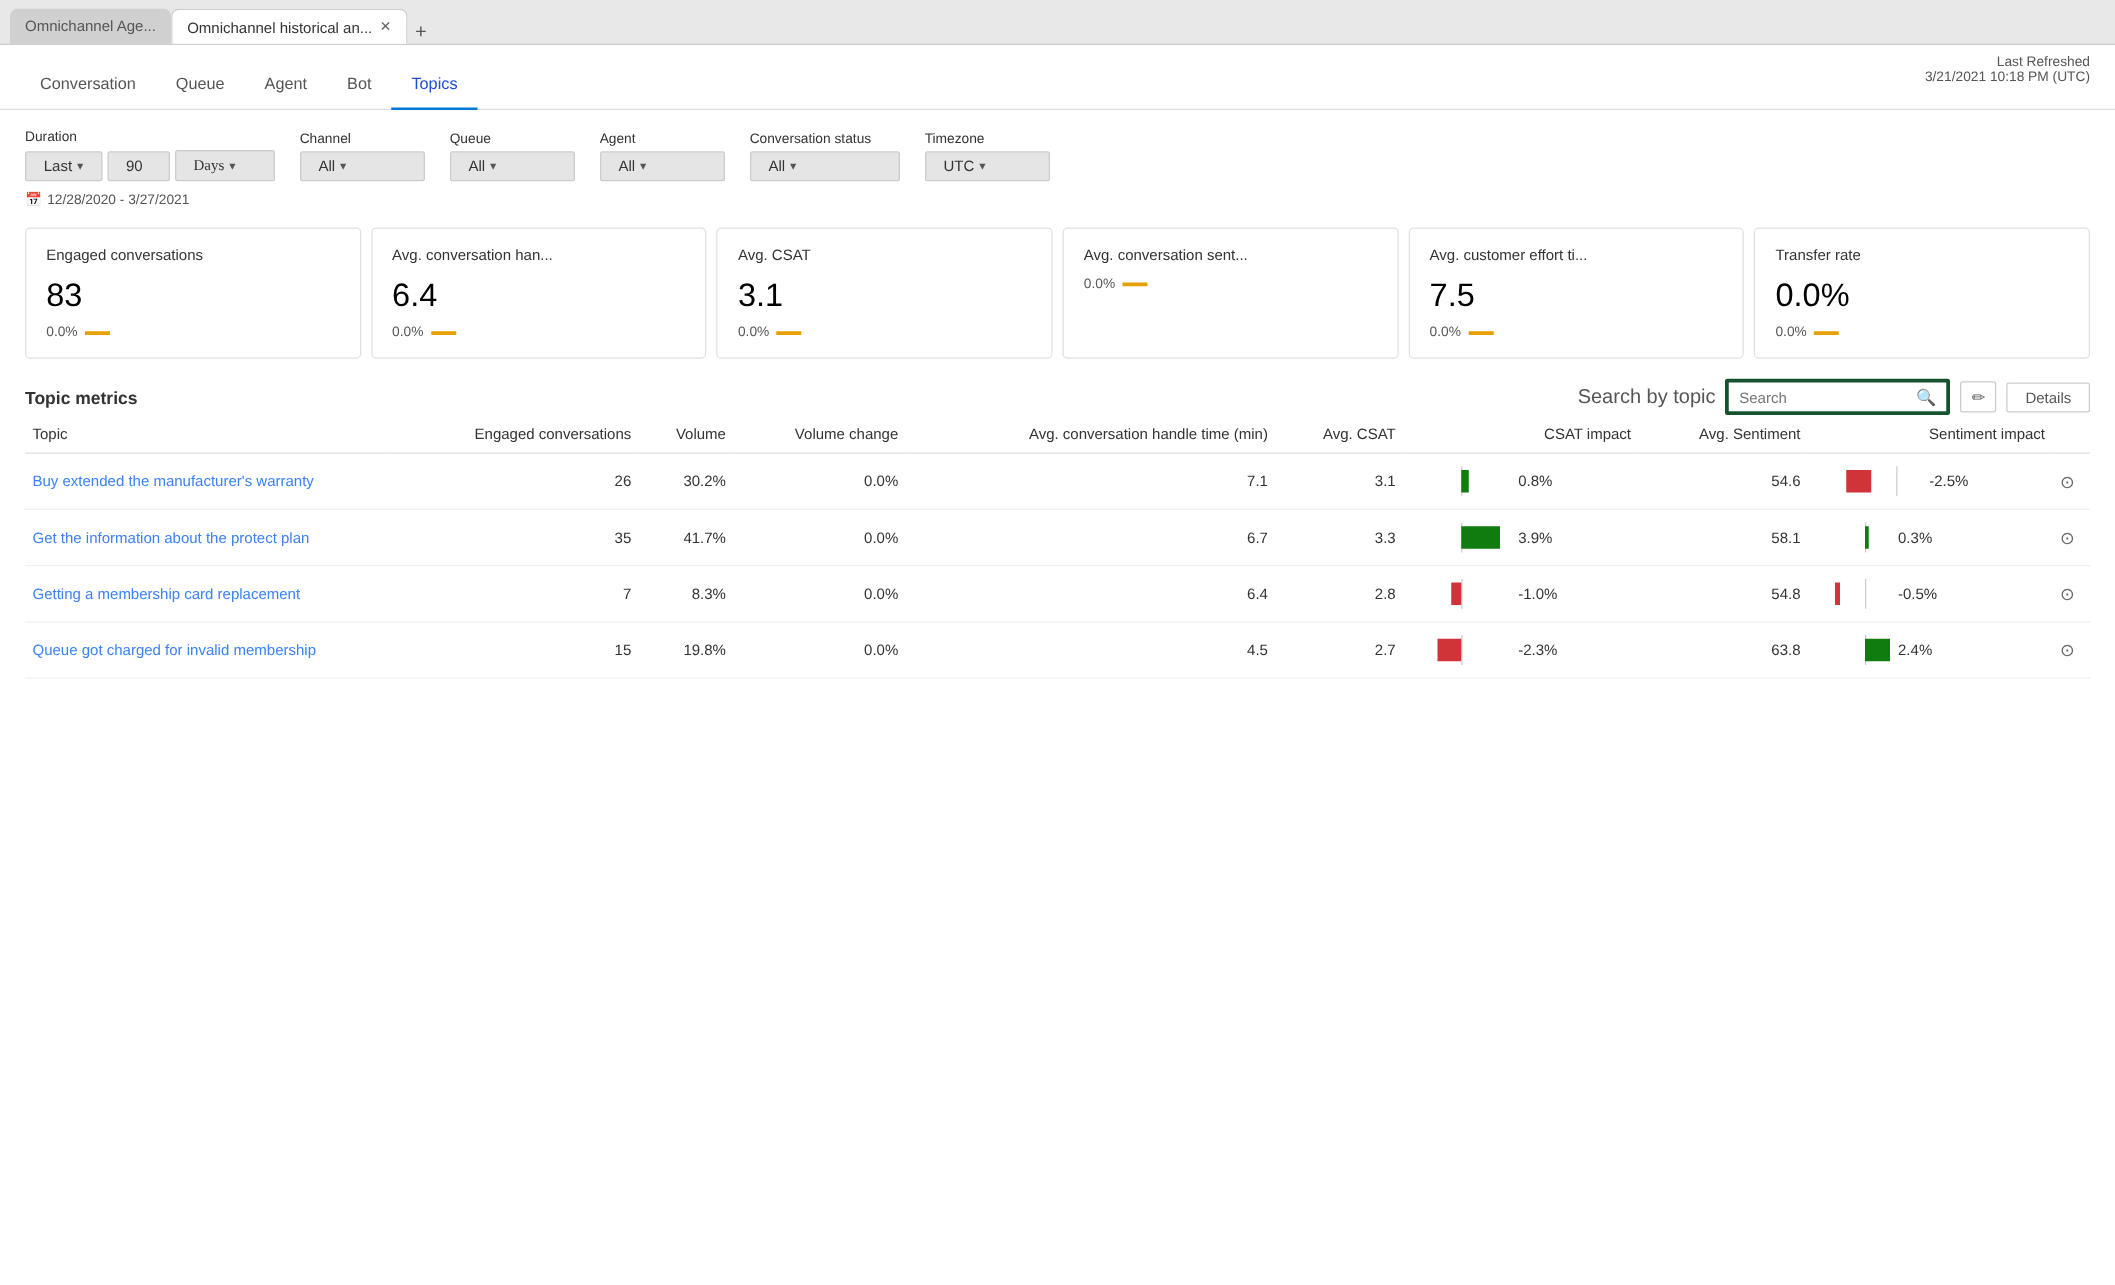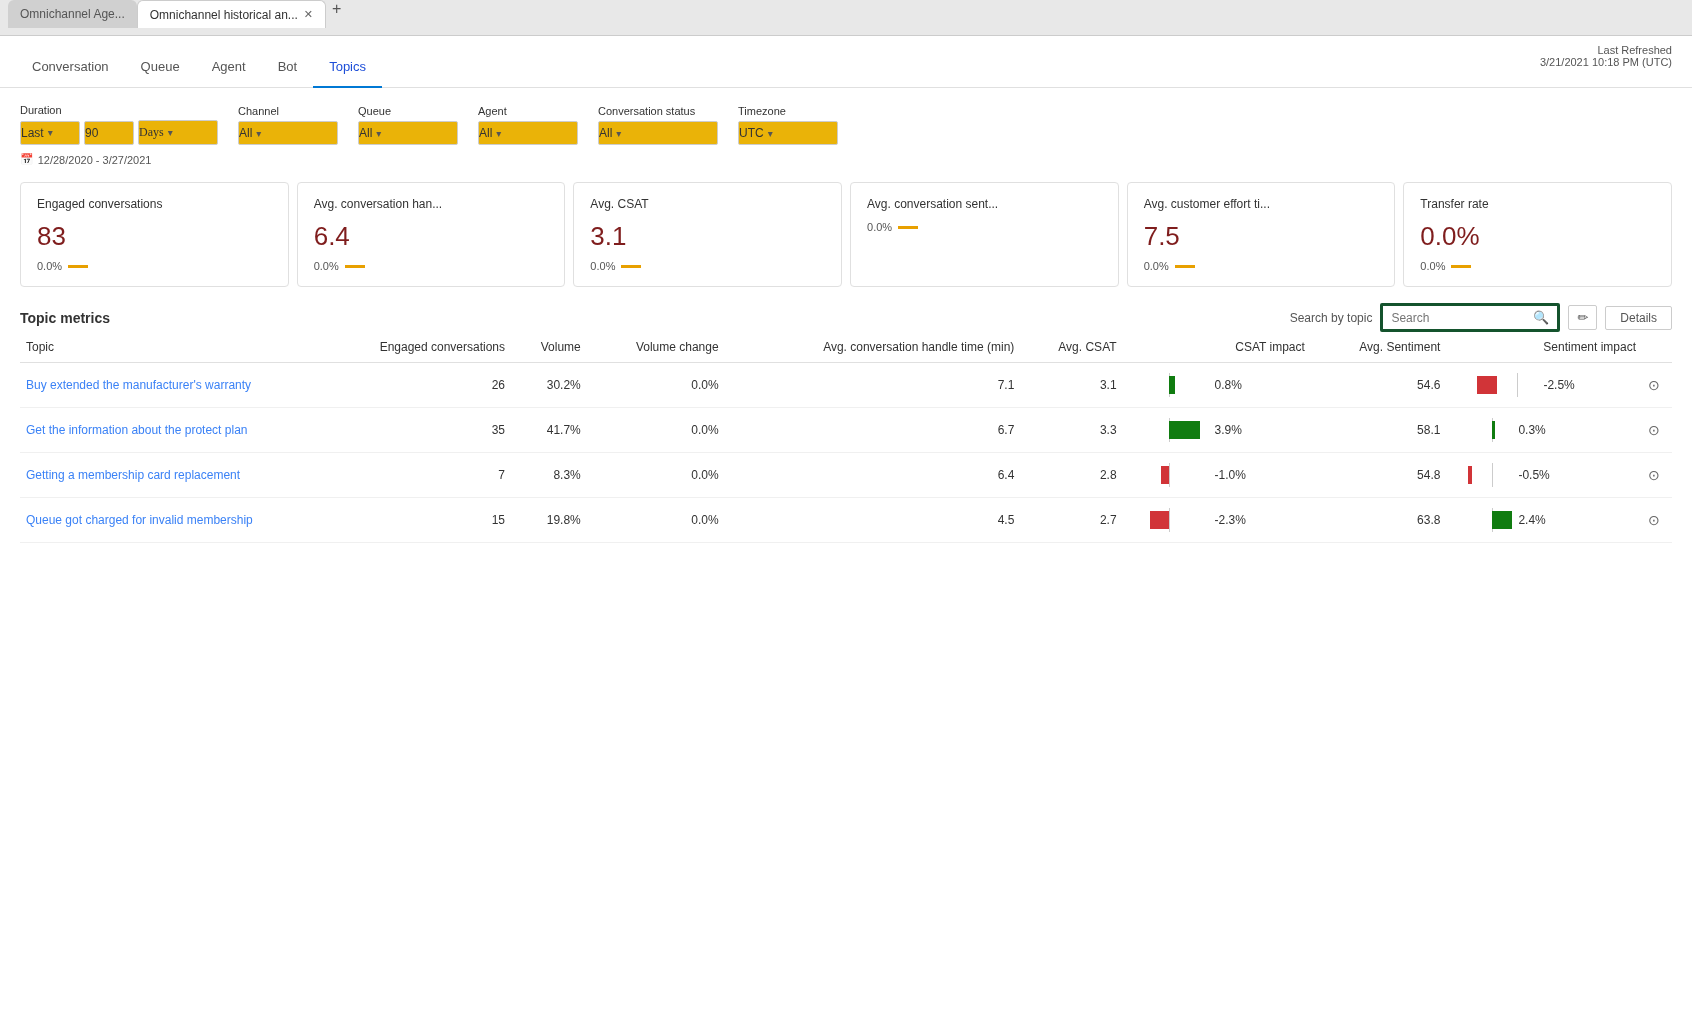--- a/index.html
+++ b/index.html
@@ -1,21 +1,21 @@
 <!DOCTYPE html>
 <html><head>
   <meta charset="utf-8">
   <style>
     * { box-sizing: border-box; margin: 0; padding: 0; }
     body { font-family: 'Segoe UI', sans-serif; font-size: 13px; background: #f5f5f5; color: #333; overflow-x: hidden; }
 
     
     .browser-tabs {
       display: flex;
-      align-items: flex-start;
+      align-items: flex-end;
       background: #e8e8e8;
       height: 36px;
       padding: 0 8px;
       border-bottom: 1px solid #ccc;
     }
     .tab {
       display: flex;
       align-items: center;
       padding: 0 12px;
       height: 28px;
@@ -113,23 +113,23 @@
       color: #333;
     }
     .filter-controls {
       display: flex;
       align-items: center;
       gap: 4px;
     }
     .select-box {
       border: 1px solid #ccc;
       border-radius: 2px;
-      padding: 4px 0;
+      padding: 4px 14px;
       font-size: 12px;
-      background: #eab308;
+      background: #e5e5e5;
       cursor: pointer;
       display: flex;
       align-items: center;
       gap: 4px;
       min-width: 60px;
     }
     .select-box.wide { min-width: 100px; }
     .select-box.medium { min-width: 80px; font-family: Liberation Serif, serif; }
     .chevron { font-size: 10px; color: #555; }
     .date-range {
@@ -155,21 +155,21 @@
       background: white;
     }
     .kpi-title {
       font-size: 12px;
       color: #333;
       margin-bottom: 10px;
     }
     .kpi-value {
       font-size: 26px;
       font-weight: 300;
-      color: #7f1d1d;
+      color: #000000;
       margin-bottom: 8px;
     }
     .kpi-footer {
       display: flex;
       align-items: center;
       gap: 6px;
       font-size: 11px;
       color: #555;
     }
     .kpi-change-neutral {
@@ -193,21 +193,21 @@
       font-size: 14px;
       font-weight: 600;
       color: #333;
     }
     .search-area {
       display: flex;
       align-items: center;
       gap: 8px;
     }
     .search-label {
-      font-size: 12px;
+      font-size: 16px;
       color: #555;
     }
     .search-box {
       display: flex;
       align-items: center;
       border: 3px solid #14532d;
       border-radius: 2px;
       padding: 4px 8px;
       gap: 4px;
       width: 180px;

